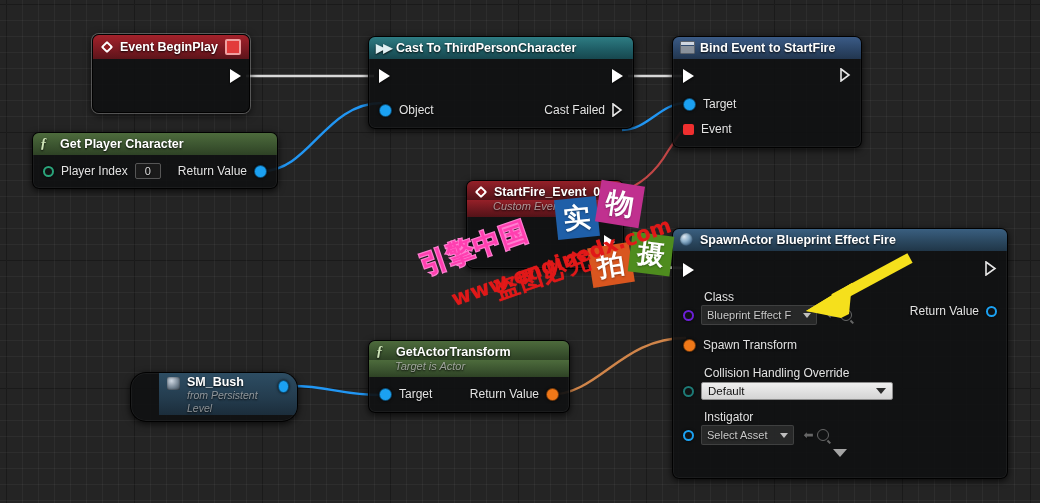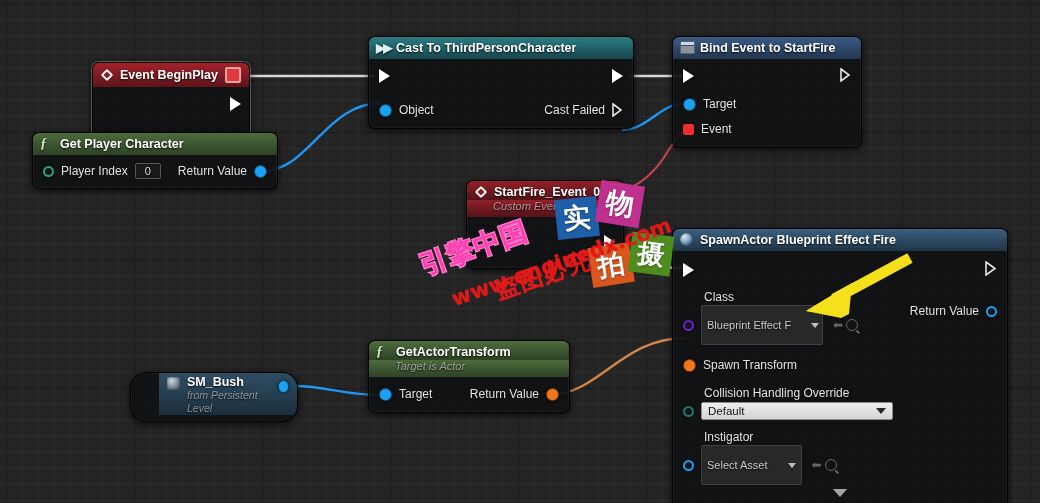--- a/index.html
+++ b/index.html
@@ -96,23 +96,23 @@
 
   .pinrow { display:flex; align-items:center; gap:7px; }
   .pinrow.rev { flex-direction: row-reverse; }
 
   
   .valbox {
     background:#1a1a1a; border:1px solid #565656; border-radius:2px;
     color:#ddd; font-size:11px; padding:1px 7px; min-width:10px; text-align:center;
   }
   .combo {
-    display:inline-flex; align-items:center; gap:20px;
+    display:inline-flex; align-items:center; gap:12px;
     background:rgba(120,120,120,0.22); border:1px solid rgba(150,150,150,0.22);
-    border-radius:2px; color:#c9c9c9; font-size:11px; padding:13px 5px;
+    border-radius:2px; color:#c9c9c9; font-size:11px; padding:3px 5px;
     max-width:110px; overflow:hidden; white-space:nowrap;
   }
   .caret { width:0;height:0;border-left:4px solid transparent;border-right:4px solid transparent;border-top:5px solid #bfbfbf; }
   .select {
     display:flex; align-items:center; justify-content:space-between;
     background: linear-gradient(180deg,#efefef,#d4d4d4);
     border:1px solid #8d8d8d; border-radius:2px;
     color:#111; font-size:11.5px; padding:2px 6px; width:178px;
     text-shadow:none;
   }
@@ -181,21 +181,21 @@
 
     <path d="M 566 186 C 596 205 642 196 668 151 C 680 133 682 129 686 129" stroke="#c14646" stroke-width="2.2" fill="none"></path>
 
     <path d="M 620 264 C 648 264 660 268 684 268" stroke="#d8d8d8" stroke-width="2.6" fill="none"></path>
 
     <path d="M 292 386 C 330 386 340 395 382 395" stroke="#2196f3" stroke-width="2.4" fill="none"></path>
 
     <path d="M 548 395 C 600 395 620 338 686 338" stroke="#d0854a" stroke-width="2.4" fill="none"></path>
   </svg>
 
-  <div class="node sel-ring" style="left:92px; top:34px; width:156px;margin-top:28px;">
+  <div class="node sel-ring" style="left:92px; top:34px; width:156px;">
     <div class="hdr hdr-red">
       <span class="gi">
           <span class="gi-diamond" style="display:block;width:14px;height:14px;"></span>
         </span>
       <span>Event BeginPlay</span>
       <span style="margin-left:auto; width:12px; height:12px; background:#e23a3a; border:2px solid #f0a0a0; border-radius:2px;"></span>
     </div>
     <div class="body" style="min-height:40px;">
       <div class="row right" style="padding-right:8px;">
         <span class="exec"></span>

